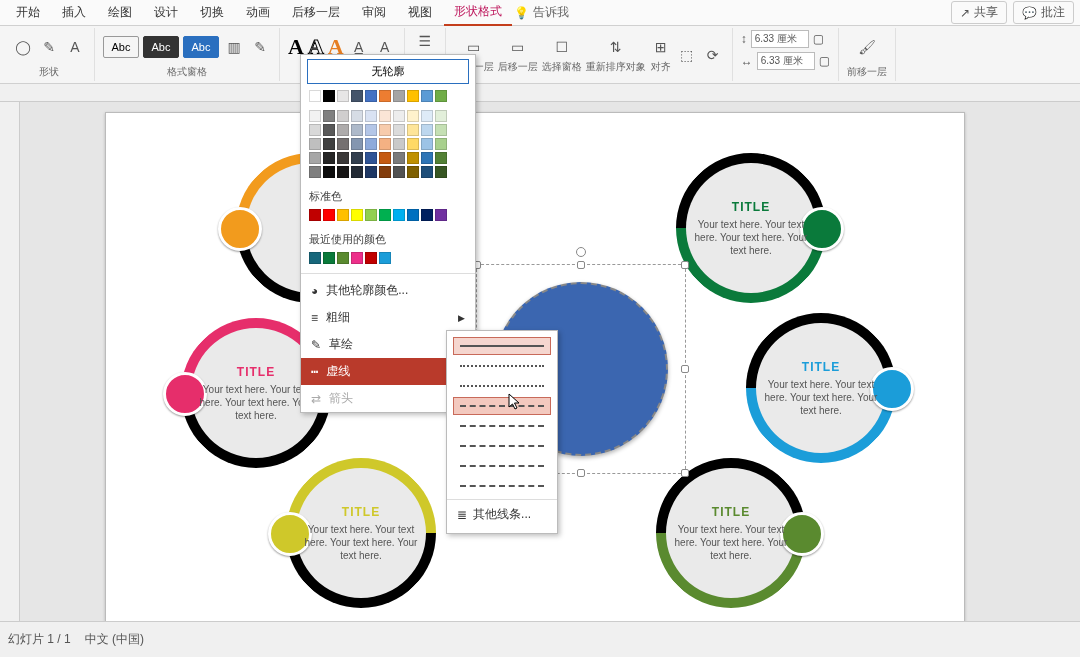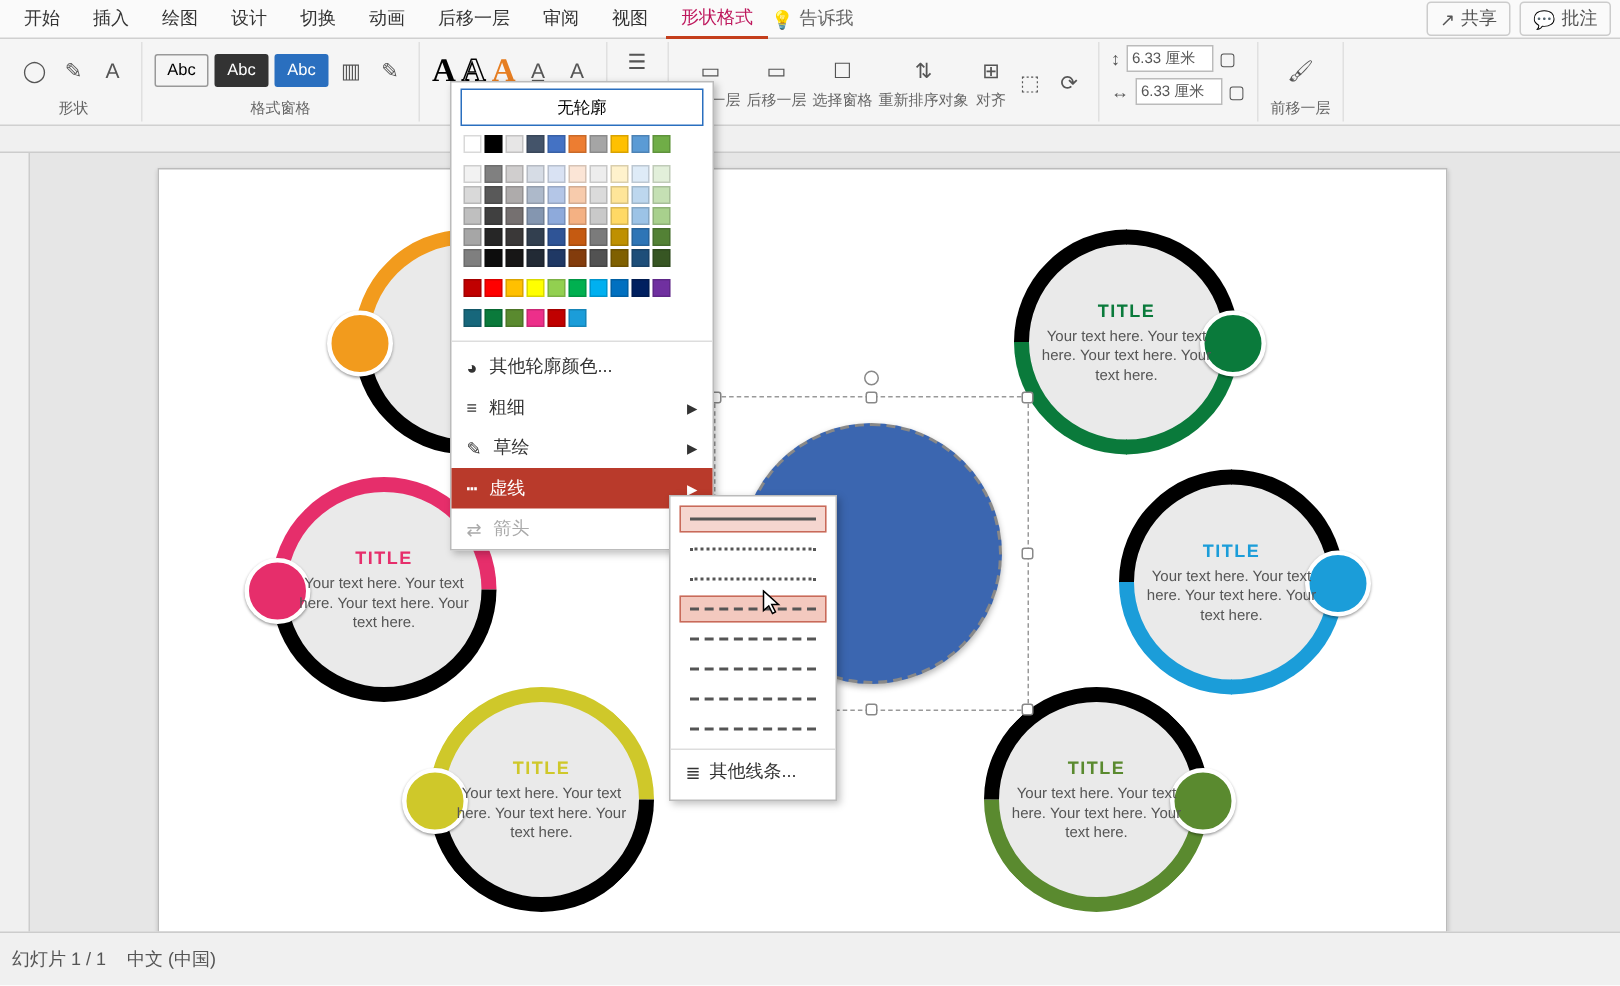--- a/index.html
+++ b/index.html
@@ -315,32 +315,34 @@
       <div class="pc" style="background: rgb(13, 13, 13);"></div>
       <div class="pc" style="background: rgb(23, 22, 22);"></div>
       <div class="pc" style="background: rgb(34, 42, 53);"></div>
       <div class="pc" style="background: rgb(31, 56, 100);"></div>
       <div class="pc" style="background: rgb(131, 60, 12);"></div>
       <div class="pc" style="background: rgb(82, 82, 82);"></div>
       <div class="pc" style="background: rgb(127, 96, 0);"></div>
       <div class="pc" style="background: rgb(30, 78, 121);"></div>
       <div class="pc" style="background: rgb(55, 86, 35);"></div>
     </div>
+  <div class="dd-label">标准色</div>
   <div class="palette" id="pal-std">
       <div class="pc" style="background: rgb(192, 0, 0);"></div>
       <div class="pc" style="background: rgb(255, 0, 0);"></div>
       <div class="pc" style="background: rgb(255, 192, 0);"></div>
       <div class="pc" style="background: rgb(255, 255, 0);"></div>
       <div class="pc" style="background: rgb(146, 208, 80);"></div>
       <div class="pc" style="background: rgb(0, 176, 80);"></div>
       <div class="pc" style="background: rgb(0, 176, 240);"></div>
       <div class="pc" style="background: rgb(0, 112, 192);"></div>
       <div class="pc" style="background: rgb(0, 32, 96);"></div>
       <div class="pc" style="background: rgb(112, 48, 160);"></div>
     </div>
+  <div class="dd-label">最近使用的颜色</div>
   <div class="palette" id="pal-recent" style="grid-template-columns:repeat(6,12px);">
       <div class="pc" style="background: rgb(23, 103, 123);"></div>
       <div class="pc" style="background: rgb(10, 122, 59);"></div>
       <div class="pc" style="background: rgb(90, 138, 47);"></div>
       <div class="pc" style="background: rgb(237, 47, 138);"></div>
       <div class="pc" style="background: rgb(192, 0, 0);"></div>
       <div class="pc" style="background: rgb(27, 157, 217);"></div>
     </div>
   <div class="dd-sep"></div>
   <div class="dd-item">

